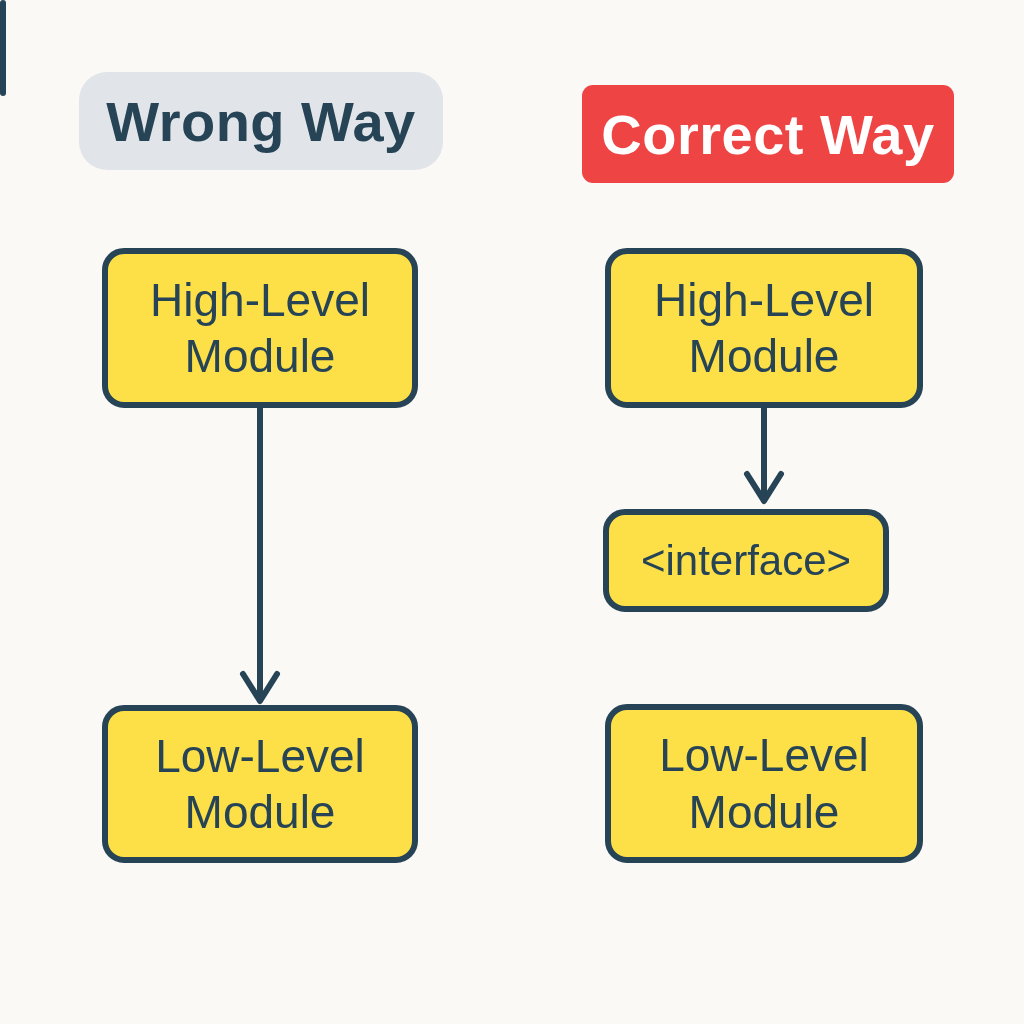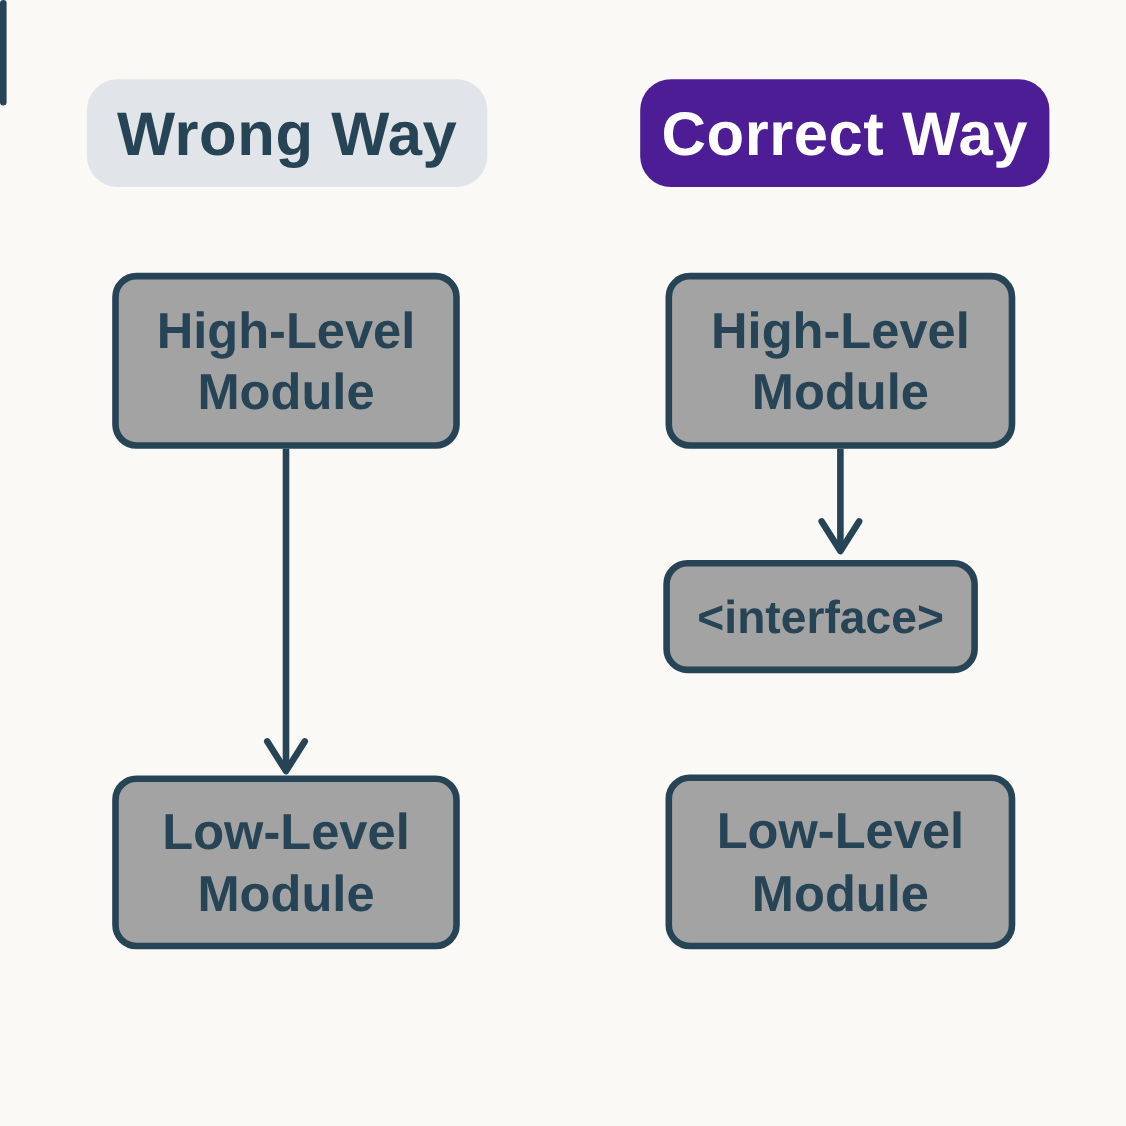--- a/index.html
+++ b/index.html
@@ -31,39 +31,40 @@
   .header-wrong {
     left: 79px;
     top: 72px;
     width: 364px;
     height: 98px;
     background: #e1e5e9;
     color: #274456;
   }
   .header-correct {
     left: 582px;
-    top: 72px;
+    top: 85px;
     width: 372px;
     height: 98px;
-    background: #4c1d95;
+    background: #ef4444;
     color: #ffffff;
+    border-radius: 11px;
   }
   .node {
     position: absolute;
     box-sizing: border-box;
-    background: #a3a3a3;
+    background: #fde047;
     border: 6px solid #274456;
     border-radius: 22px;
     display: flex;
     align-items: center;
     justify-content: center;
     text-align: center;
     color: #274456;
     font-size: 46px;
-    font-weight: 700;
+    font-weight: 400;
     line-height: 1.22;
   }
   .node .node-label {
     display: block;
     max-width: 262px;
   }
   .node-left-high  { left: 102px; top: 248px; width: 316px; height: 160px; }
   .node-left-low   { left: 102px; top: 705px; width: 316px; height: 158px; }
   .node-right-high { left: 605px; top: 248px; width: 318px; height: 160px; }
   .node-right-interface {

